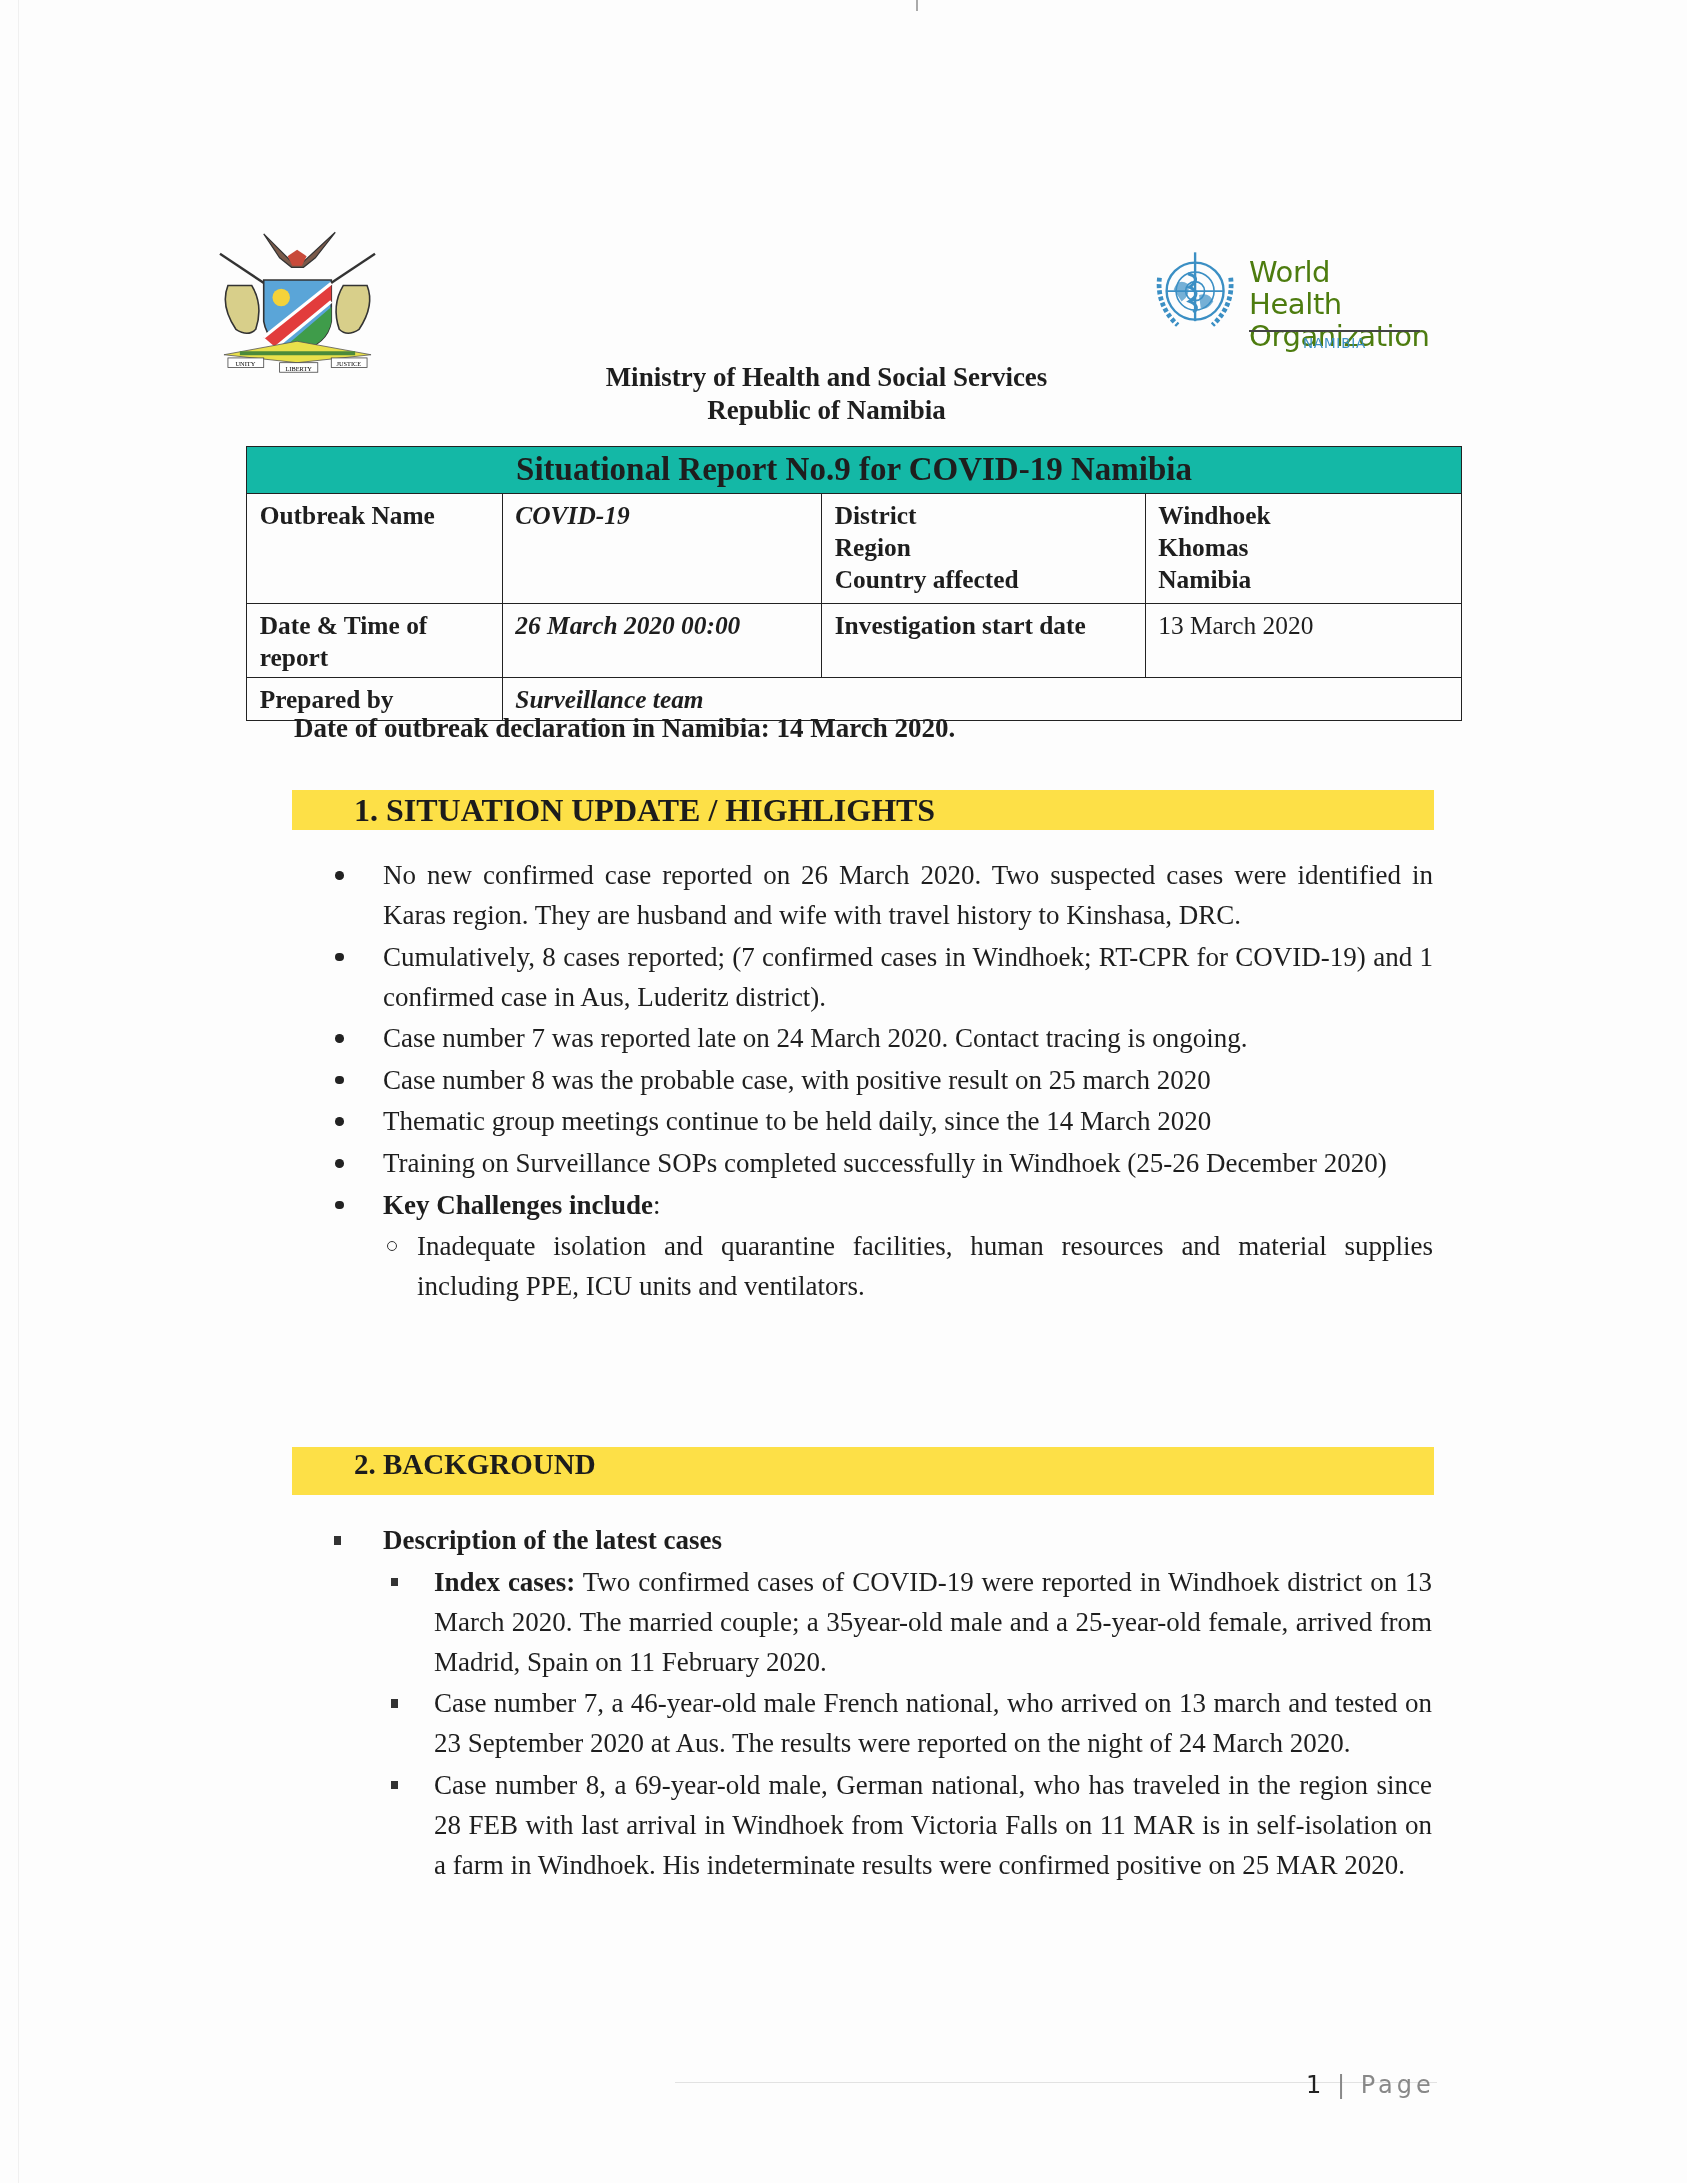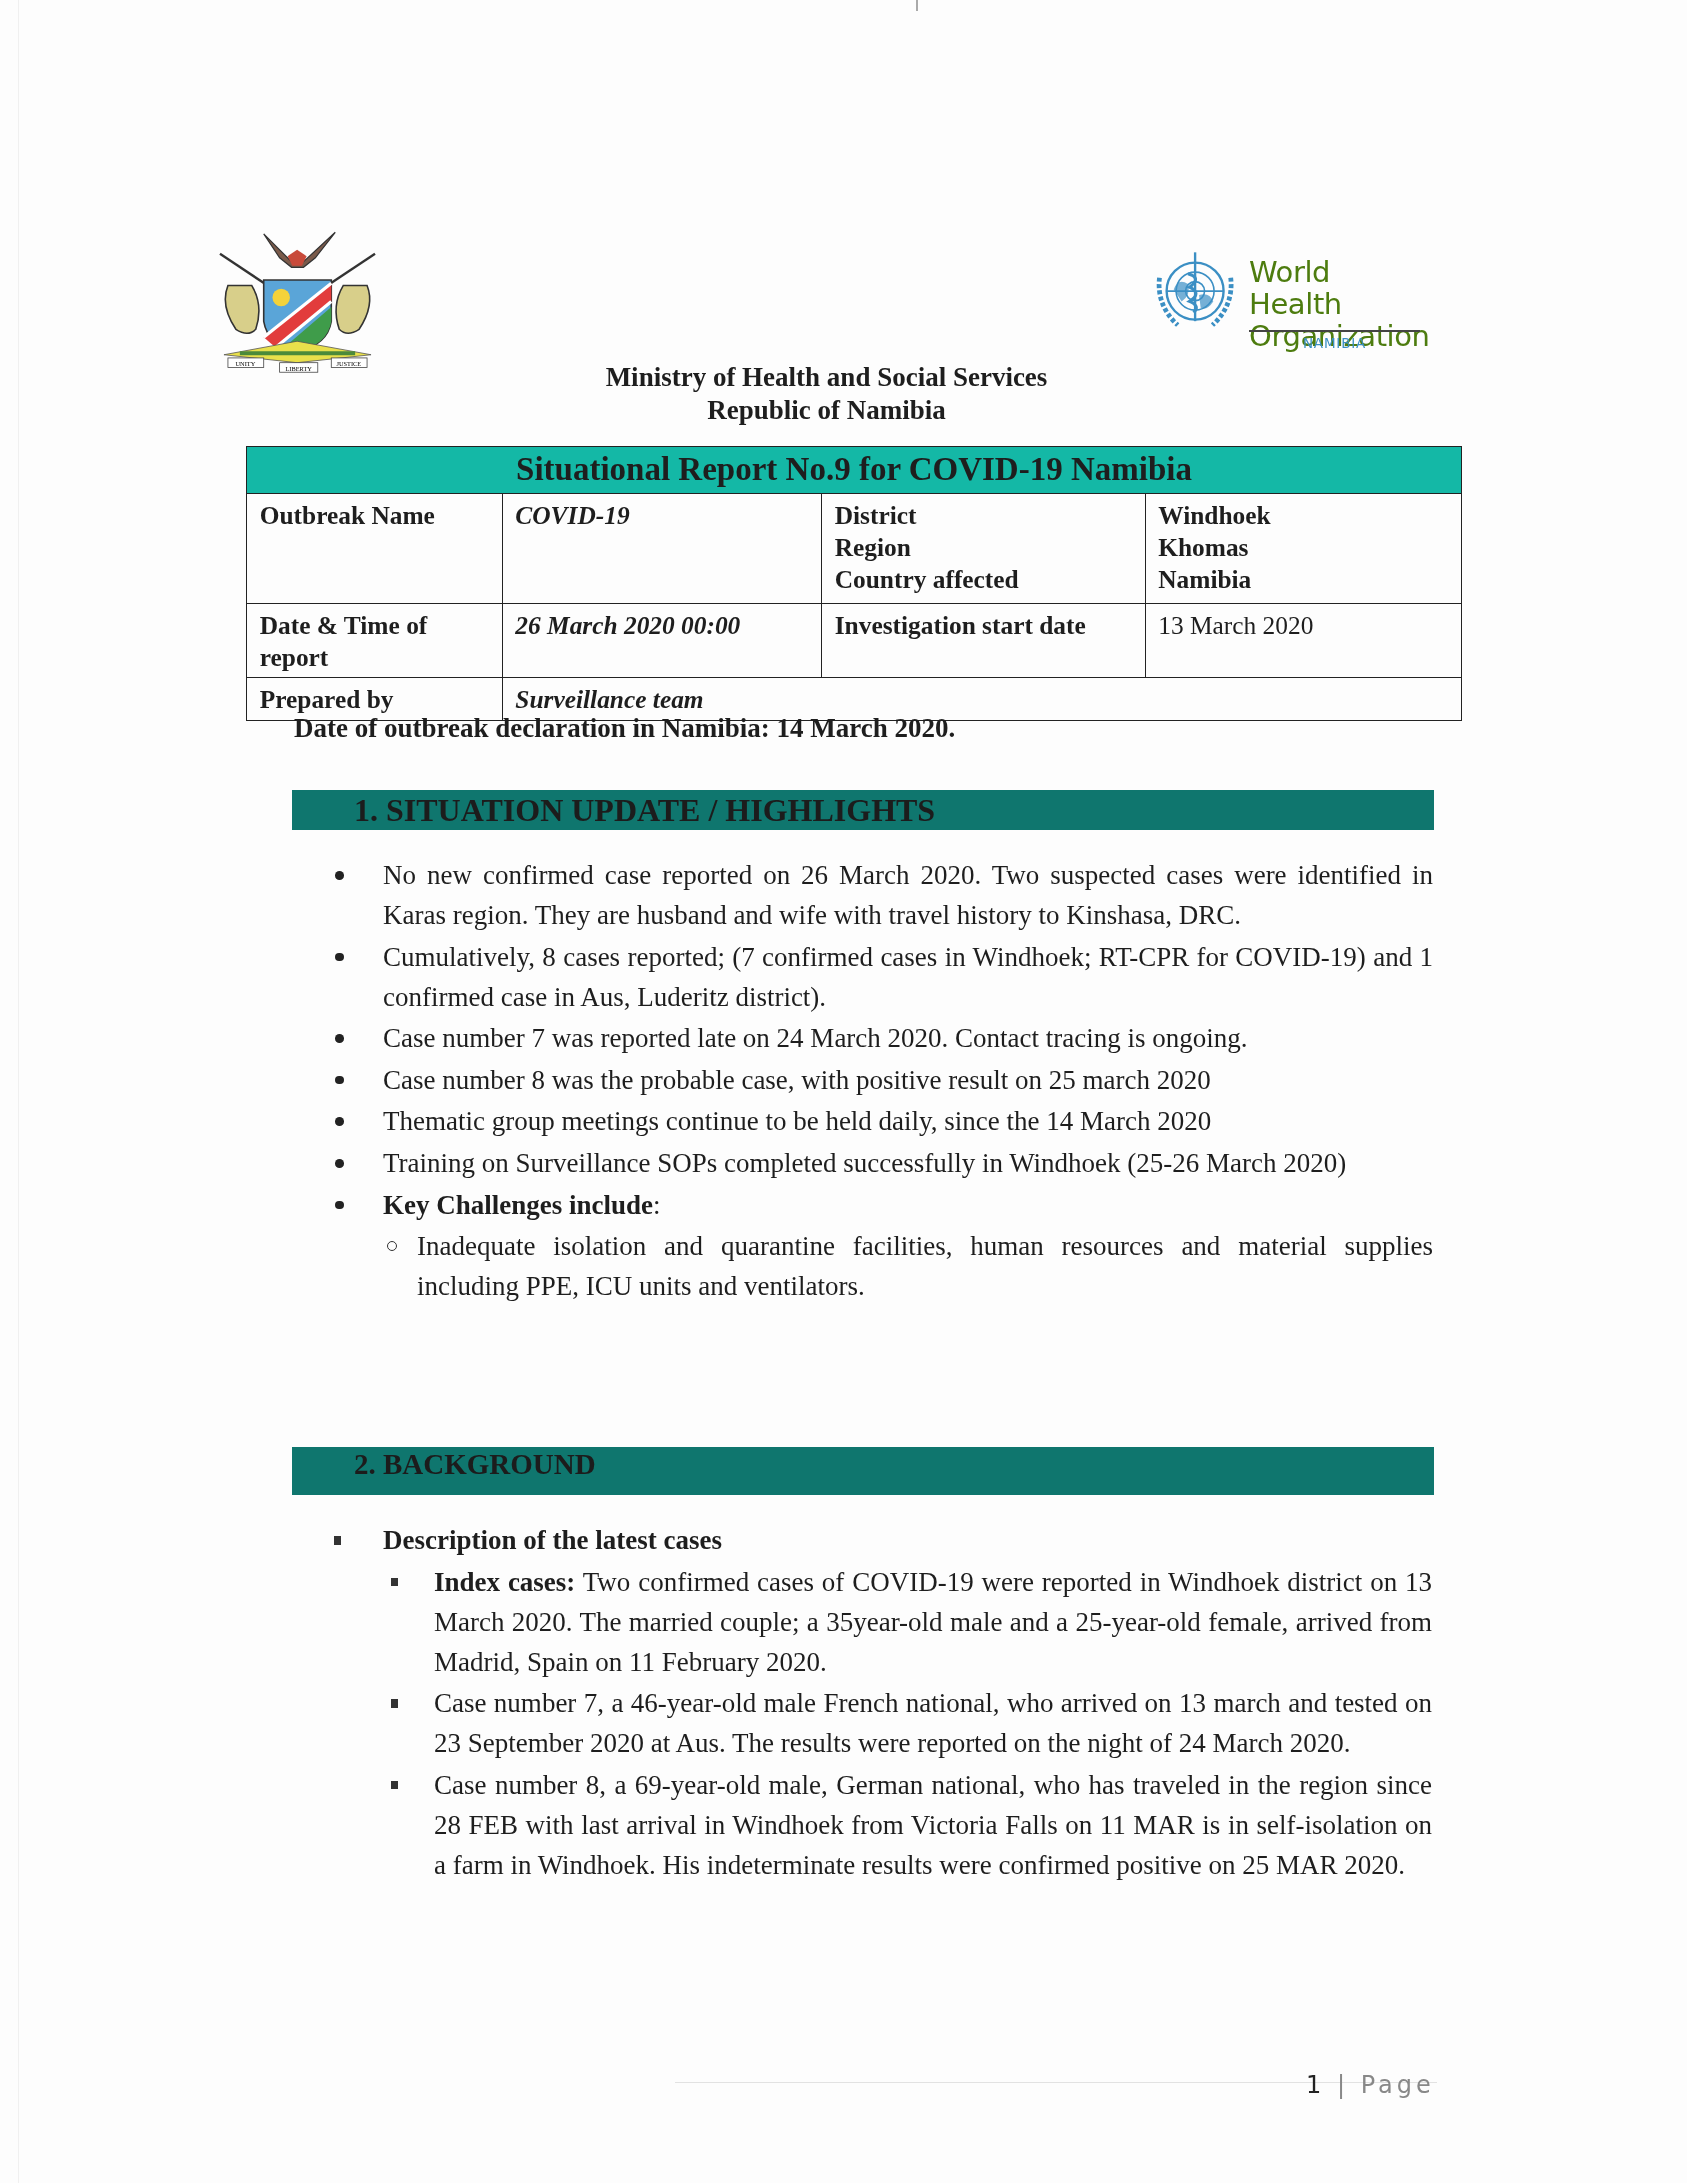--- a/index.html
+++ b/index.html
@@ -32,21 +32,21 @@
     .report-table .title-cell {
       background: #14b8a6; text-align: center; font-weight: bold; font-size: 33px; padding: 1.6px 0 3.2px 0; line-height: 41px;
     }
     .b { font-weight: bold; }
     .ib { font-style: italic; font-weight: bold; }
     .line { display: block; }
 
     .declaration { position: absolute; left: 294px; top: 713px; font-weight: bold; font-size: 27px; }
 
     .section-bar {
-      position: absolute; left: 292px; width: 1142px; background: #0f766e;
+      position: absolute; left: 292px; width: 1142px; background: #fde047;
       font-weight: bold; color: #1c1c1c;
     }
     .sec1 { top: 790px; height: 40px; font-size: 32px; line-height: 40px; }
     .sec2 { top: 1447px; height: 48px; font-size: 29px; line-height: 35px; }
     .section-bar span { padding-left: 62px; }
 
     .body-text { font-size: 27px; line-height: 40px; text-align: justify; }
     .list { position: absolute; left: 0; margin: 0; padding: 0; list-style: none; }
     .bullet-item { position: relative; }
     .bullet-item .dot {
@@ -196,21 +196,21 @@
   <li class="bullet-item">
     <span class="dot"></span>
     <span>Case number 8 was the probable case, with positive result on 25 march 2020</span>
   </li>
   <li class="bullet-item">
     <span class="dot"></span>
     <span>Thematic group meetings continue to be held daily, since the 14 March 2020</span>
   </li>
   <li class="bullet-item">
     <span class="dot"></span>
-    <span>Training on Surveillance SOPs completed successfully in Windhoek (25-26 March 2020)</span>
+    <span>Training on Surveillance SOPs completed successfully in Windhoek (25-26 December 2020)</span>
   </li>
   <li class="bullet-item">
     <span class="dot"></span>
     <span class="b">Key Challenges include</span><span>:</span>
   </li>
   <li class="bullet-item sub-item">
     <span class="circ"></span>
     <span>Inadequate isolation and quarantine facilities, human resources and material supplies including PPE, ICU units and ventilators.</span>
   </li>
 </ul>

